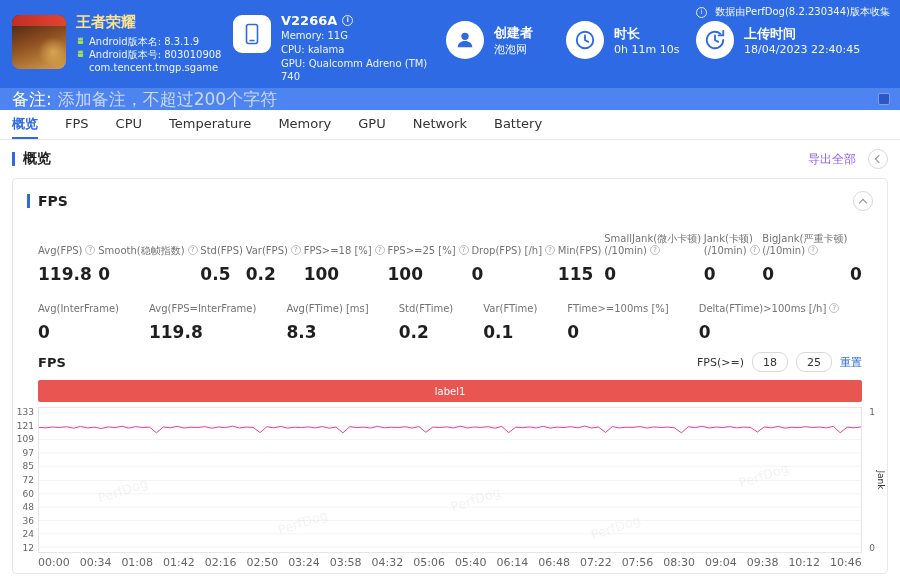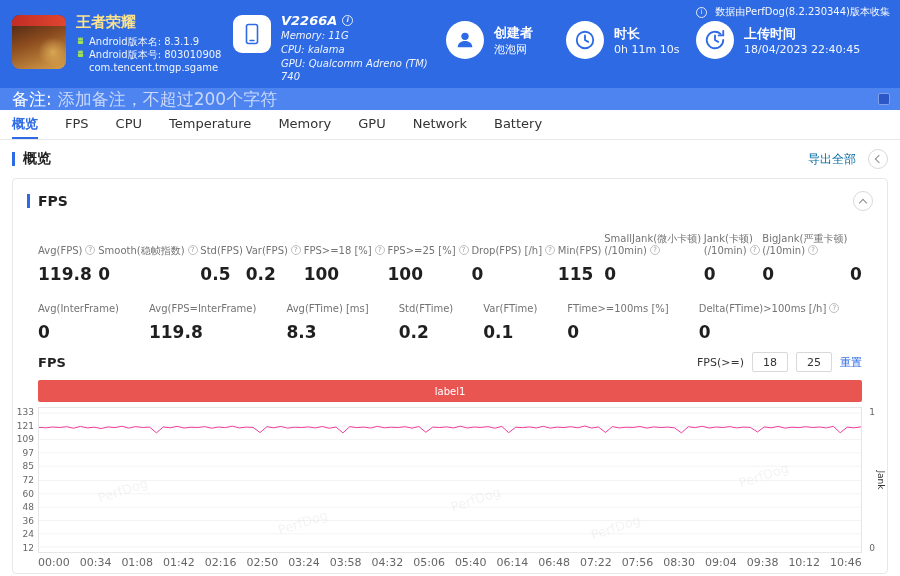--- a/index.html
+++ b/index.html
@@ -11,21 +11,21 @@
     display:flex; align-items:flex-start; padding-top:13px; }
   .collect-note { position:absolute; top:5px; right:10px; font-size:10px;
     color:rgba(255,255,255,.95); display:flex; align-items:center; gap:8px; }
   .ci { display:inline-block; width:11px; height:11px; border:1px solid rgba(255,255,255,.85);
     border-radius:50%; position:relative; }
   .ci::before { content:"i"; position:absolute; left:0; right:0; top:-1px; text-align:center;
     font-size:7px; line-height:11px; color:rgba(255,255,255,.9); }
 
   .hblock { display:flex; align-items:flex-start; }
   .b-app { width:233px; padding-left:12px; }
-  .b-device { width:213px;font-style:italic; }
+  .b-device { width:213px; }
   .b-creator { width:120px; }
   .b-duration { width:130px; }
   .kv { align-items:center; padding-top:8px; }
 
   .game-icon { position:relative; width:54px; height:54px; border-radius:8px; flex:none;
     background:linear-gradient(160deg,#3a1f12 0%,#8a4a1e 45%,#d8a04a 100%); overflow:hidden; margin-top:2px;}
   .game-icon .ribbon { position:absolute; top:0; left:0; right:0; height:11px;
     background:linear-gradient(90deg,#c22d25,#e0452f); }
   .game-icon::after { content:""; position:absolute; left:26px; top:22px; width:30px; height:30px;
     border-radius:50%; background:radial-gradient(circle,#f3c868,transparent 70%); opacity:.6; }
@@ -67,21 +67,21 @@
     cursor:pointer; border-bottom:2px solid transparent; }
   .tab.active { color:#2d6ae4; border-bottom-color:#2d6ae4; font-weight:bold; }
 
   
   .section-head { height:38px; padding:0 12px; display:flex; align-items:center;
     justify-content:space-between; }
   .sh-left { display:flex; align-items:center; gap:8px; }
   .blue-bar { width:3px; height:14px; background:#2d6ae4; }
   .sh-title { font-size:14px; font-weight:bold; color:#222; }
   .sh-right { display:flex; align-items:center; gap:12px; }
-  .export-link { font-size:12px; color:#0369a1; cursor:pointer; }
+  .export-link { font-size:12px; color:#8b5cf6; cursor:pointer; }
   .circle-btn { width:20px; height:20px; border:1px solid #d9d9d9; border-radius:50%;
     background:#fff; display:flex; align-items:center; justify-content:center; cursor:pointer; }
   .chev { width:6px; height:6px; border-left:1.5px solid #8c8c8c; border-bottom:1.5px solid #8c8c8c; }
   .chev.left { transform:rotate(45deg); margin-left:2px; }
   .chev.up { transform:rotate(135deg); margin-top:3px; }
 
   
   .card { margin:0 12px; border:1px solid #e8e8e8; border-radius:4px; height:396px; overflow:hidden; }
   .card-head { padding:12px 14px 0; display:flex; align-items:center; justify-content:space-between; }
 
@@ -96,21 +96,21 @@
     margin-left:3px; position:relative; vertical-align:-1px; cursor:pointer; }
   .info::before { content:"?"; position:absolute; left:0; right:0; top:-1px; text-align:center;
     font-size:7px; color:#9e9e9e; line-height:10px; }
 
   
   .chart-head { margin-top:10px; padding:0 25px; display:flex; align-items:center;
     justify-content:space-between; }
   .ch-title { font-size:13px; font-weight:bold; color:#222; }
   .ch-controls { display:flex; align-items:center; gap:8px; }
   .ch-label { font-size:11px; color:#333; }
-  .thr { width:36px; height:20px; border:1px solid #d9d9d9; border-radius:2px; font-size:11px;
+  .thr { width:36px; height:20px; border:1px solid #d9d9d9; border-radius:9px; font-size:11px;
     text-align:center; color:#333; font-family:inherit; }
   .reset { font-size:11px; color:#2d6ae4; cursor:pointer; }
 
   .chart-zone { margin:8px 25px 0; position:relative; }
   .banner { height:22px; border-radius:2px; color:#fff; font-size:10px; display:flex;
     align-items:center; justify-content:center; }
   .plot-row { position:relative; height:146px; margin-top:5px; }
   .plot { position:relative; width:100%; height:100%; border:1px solid #e6e6e6; overflow:hidden; }
   .plot svg { display:block; width:100%; height:100%; }
   .y-axis { position:absolute; left:-28px; top:0; width:24px; height:100%;

